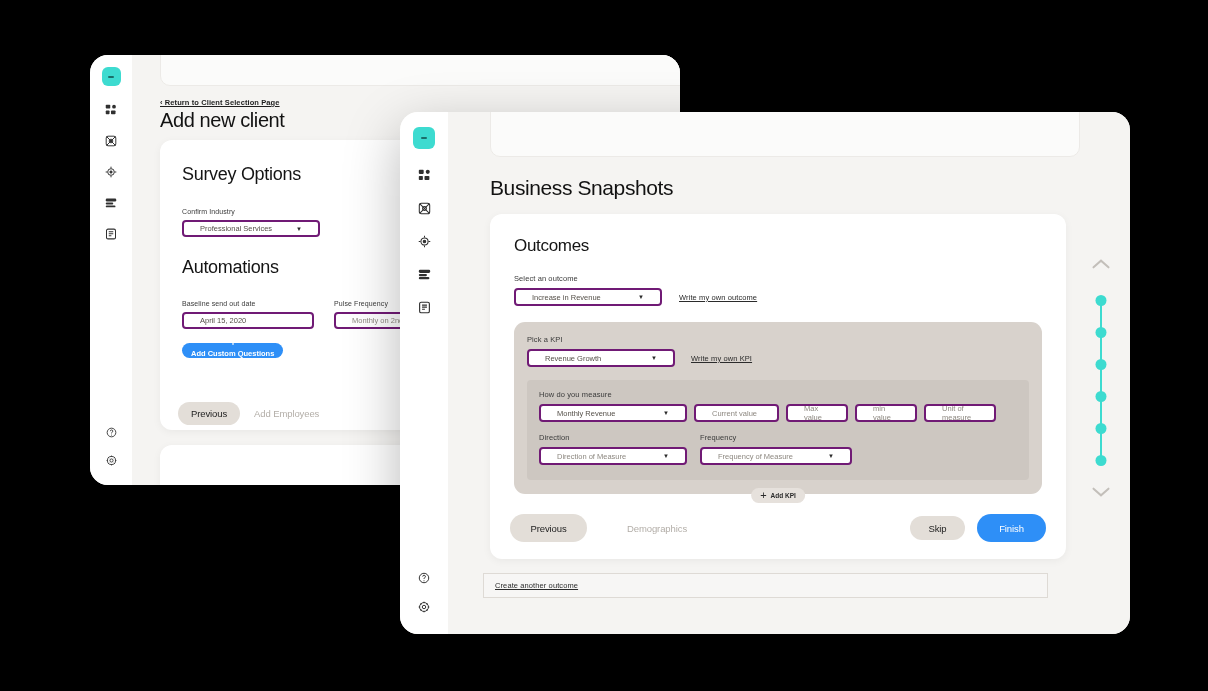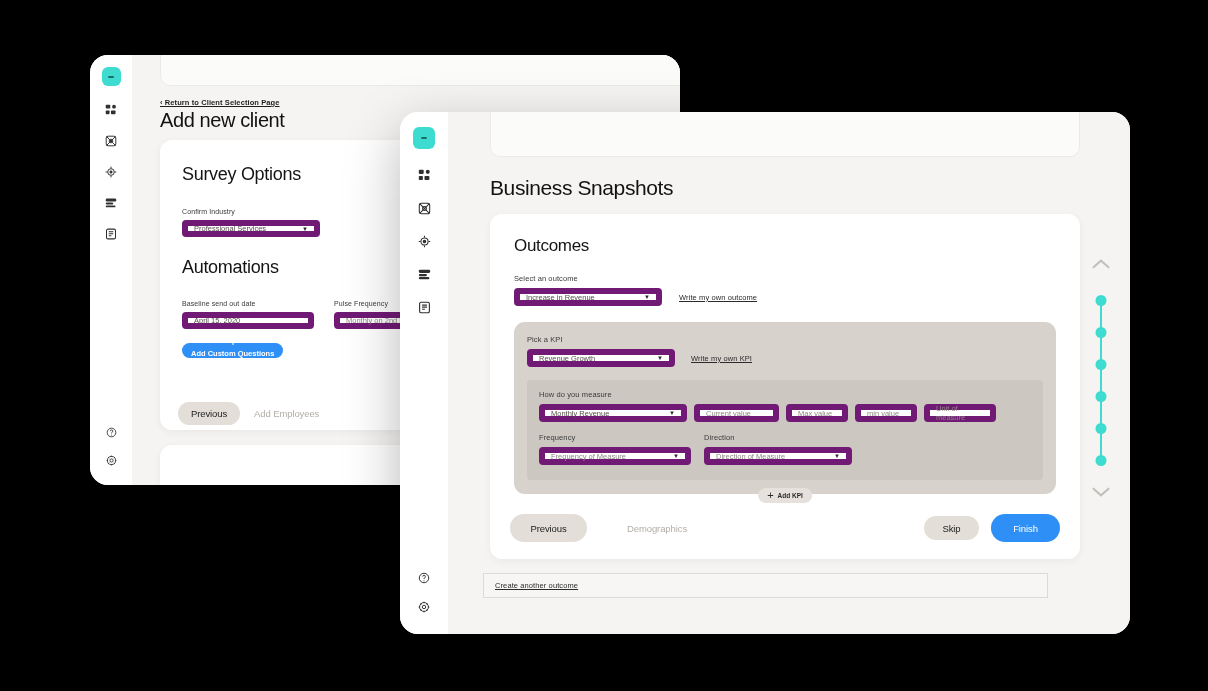--- a/index.html
+++ b/index.html
@@ -76,24 +76,24 @@
   }
 
   .h2 { font-size: 18px; font-weight: 400; color: #141414; letter-spacing: -.3px; }
   .h2b { font-size: 17px; font-weight: 400; color: #141414; letter-spacing: -.3px; }
 
   .flabel { font-size: 7px; color: #3a3a3a; font-weight: 400; letter-spacing: .1px; }
   .flabel-lg { font-size: 7.5px; color: #3a3a3a; letter-spacing: .1px; }
 
   .field {
     background: #ffffff;
-    border: 6px solid #701a75;
+    border: 2px solid #701a75;
     border-radius: 4px;
     display: flex; align-items: center; justify-content: space-between;
-    padding: 0 6px;
+    padding: 0 16px;
     font-size: 7.5px; color: #8d8880;
     height: 17px;
   }
   .field.filled { color: #555049; }
   .caret { font-size: 6px; color: #2a2a2a; line-height: 1; }
 
   .linkish {
     font-size: 7.5px; color: #2b2b2b; text-decoration: underline;
     letter-spacing: .1px;
   }
@@ -313,21 +313,21 @@
         </span>
       </div>
     </div>
 
     <div class="page page-front">
 
       <div class="topcard" style="position:absolute;left:42px;top:-18px;right:50px;height:63px;"></div>
 
       <div class="h1-front" style="position:absolute;left:42px;top:64px;">Business Snapshots</div>
 
-      <div class="card" style="position:absolute;left:42px;top:102px;right:50px;height:345px;">
+      <div class="card" style="position:absolute;left:42px;top:102px;right:64px;height:345px;">
 
         <div class="h2b" style="position:absolute;left:24px;top:22px;">Outcomes</div>
 
         <div style="position:absolute;left:24px;top:60px;">
           <div class="flabel-lg">Select an outcome</div>
           <div style="display:flex;align-items:center;gap:17px;margin-top:5px;">
             <div class="field filled" style="width:148px;height:18px;">
               <span>Increase in Revenue</span>
               <span class="caret">▼</span>
             </div>
@@ -367,30 +367,30 @@
                   <span>min value</span>
                 </div>
                 <div class="field" style="width:72px;height:18px;">
                   <span>Unit of measure</span>
                 </div>
               </div>
             </div>
 
             <div style="position:absolute;left:12px;top:53px;display:flex;gap:13px;">
               <div>
+                <div class="flabel-lg">Direction</div>
+                <div class="field" style="width:148px;height:18px;margin-top:5px;">
+                  <span>Direction of Measure</span>
+                  <span class="caret">▼</span>
+                </div>
+              </div>
+              <div>
                 <div class="flabel-lg">Frequency</div>
                 <div class="field" style="width:152px;height:18px;margin-top:5px;">
                   <span>Frequency of Measure</span>
-                  <span class="caret">▼</span>
-                </div>
-              </div>
-              <div>
-                <div class="flabel-lg">Direction</div>
-                <div class="field" style="width:148px;height:18px;margin-top:5px;">
-                  <span>Direction of Measure</span>
                   <span class="caret">▼</span>
                 </div>
               </div>
             </div>
           </div>
 
           <div class="addkpi" style="position:absolute;left:50%;transform:translateX(-50%);top:166px;">
             <span class="plus">+</span>
             <span>Add KPI</span>
           </div>

